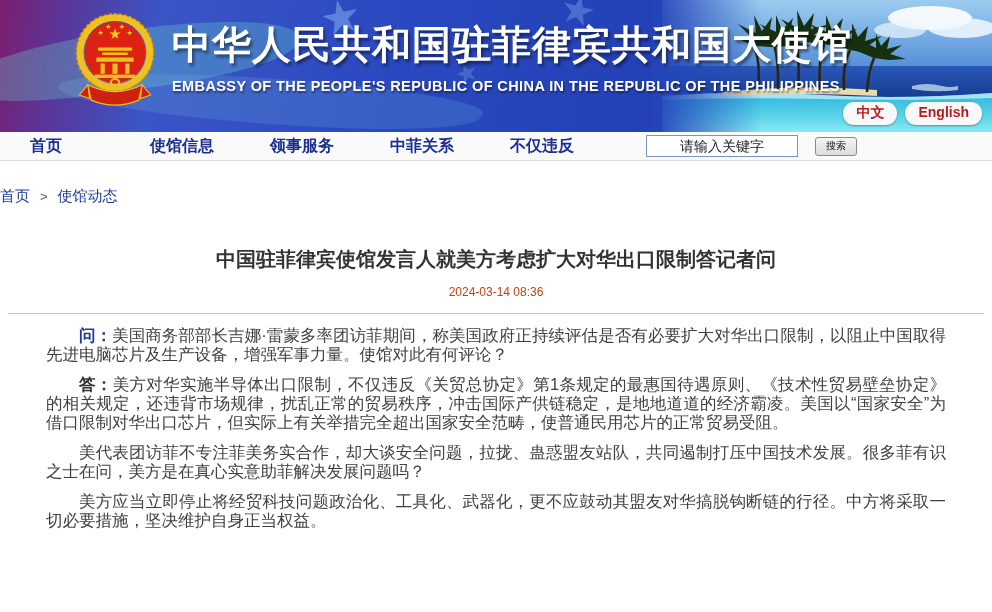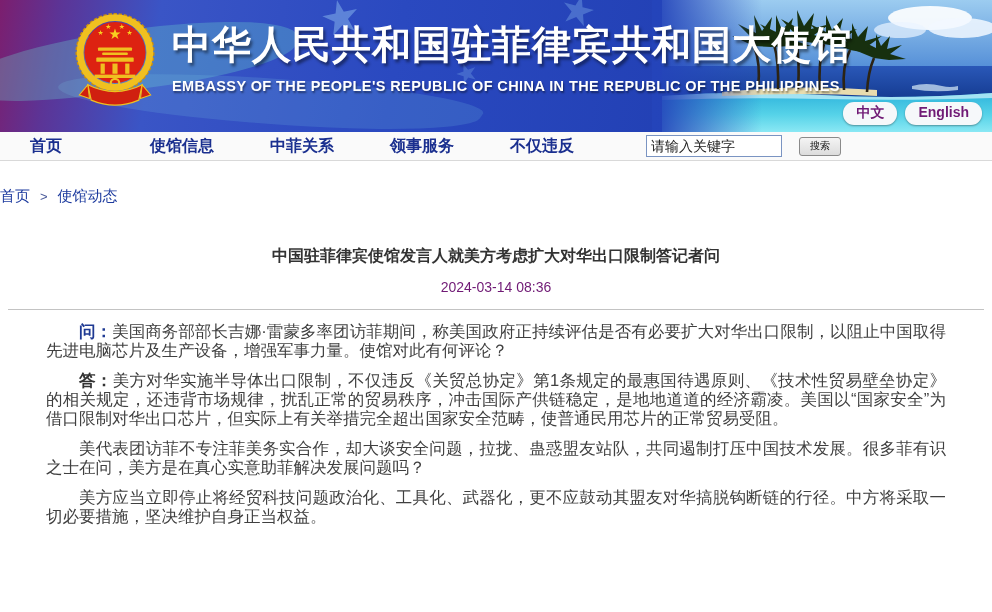--- a/index.html
+++ b/index.html
@@ -76,21 +76,21 @@
   }
   .lang-switch {
     position: absolute; right: 10px; bottom: 7px;
     display: flex; gap: 8px;
   }
   .lang-btn {
     display: inline-block;
     padding: 2px 13px 3px;
     background: #f6f8fa;
     border-radius: 11px;
-    color: #701a75;
+    color: #b91c1c;
     font-size: 14px; font-weight: bold;
     box-shadow: 0 1px 2px rgba(0,0,0,0.35);
     cursor: pointer;
   }
   
   .navbar {
     width: 992px; height: 28px;
     background: #fafafa;
     border-bottom: 1px solid #d9d9d9;
     display: flex; align-items: center;
@@ -108,22 +108,23 @@
     white-space: nowrap;
   }
   .nav-search {
     margin-left: 16px;
     display: flex; align-items: center;
   }
   .search-input {
     width: 126px; height: 18px;
     border: 1px solid #7a94c2;
     font-size: 14px;
-    padding: 1px 4px;
+    padding: 1px 12px;
     font-family: "Liberation Sans", sans-serif;
+    text-align: center;
   }
   .search-input::placeholder { color: #222; opacity: 1; }
   .search-btn {
     margin-left: 17px;
     font-size: 10px;
     padding: 1px 10px 2px;
     background: linear-gradient(#f4f4f4, #dcdcdc);
     border: 1px solid #8a8a8a;
     border-radius: 3px;
     color: #111;
@@ -138,28 +139,28 @@
   }
   .breadcrumb a {
     color: #1c3a9e;
     text-decoration: none;
     cursor: pointer;
   }
   .crumb-sep { margin: 0 10px; font-size: 13px; color: #4a5a9a; }
   .article-title {
     margin: 40px 60px 0;
     text-align: center;
-    font-size: 16px; font-weight: bold;
+    font-size: 20px; font-weight: bold;
     color: #333333;
   }
   .article-date {
     margin-top: 12px;
     text-align: center;
-    font-size: 14px;
-    color: #701a75;
+    font-size: 12px;
+    color: #c2410c;
   }
   .divider {
     margin: 14px 8px 0;
     border: none;
     border-top: 1px solid #c3c3c3;
     height: 0;
   }
   .article-body { margin-top: 12px; }
   .article-body p {
     margin: 11px 46px;
@@ -269,22 +270,22 @@
   <div class="lang-switch">
     <span class="lang-btn">中文</span>
     <span class="lang-btn">English</span>
   </div>
 </div>
 
 <div class="navbar">
   <div class="nav-list">
     <a class="nav-item">首页</a>
     <a class="nav-item">使馆信息</a>
+    <a class="nav-item">领事服务</a>
     <a class="nav-item">中菲关系</a>
-    <a class="nav-item">领事服务</a>
     <a class="nav-item">不仅违反</a>
   </div>
   <div class="nav-search">
     <input class="search-input" type="text" placeholder="请输入关键字" style="">
     <button class="search-btn">搜索</button>
   </div>
 </div>
 
 <div class="content">
   <div class="breadcrumb">

